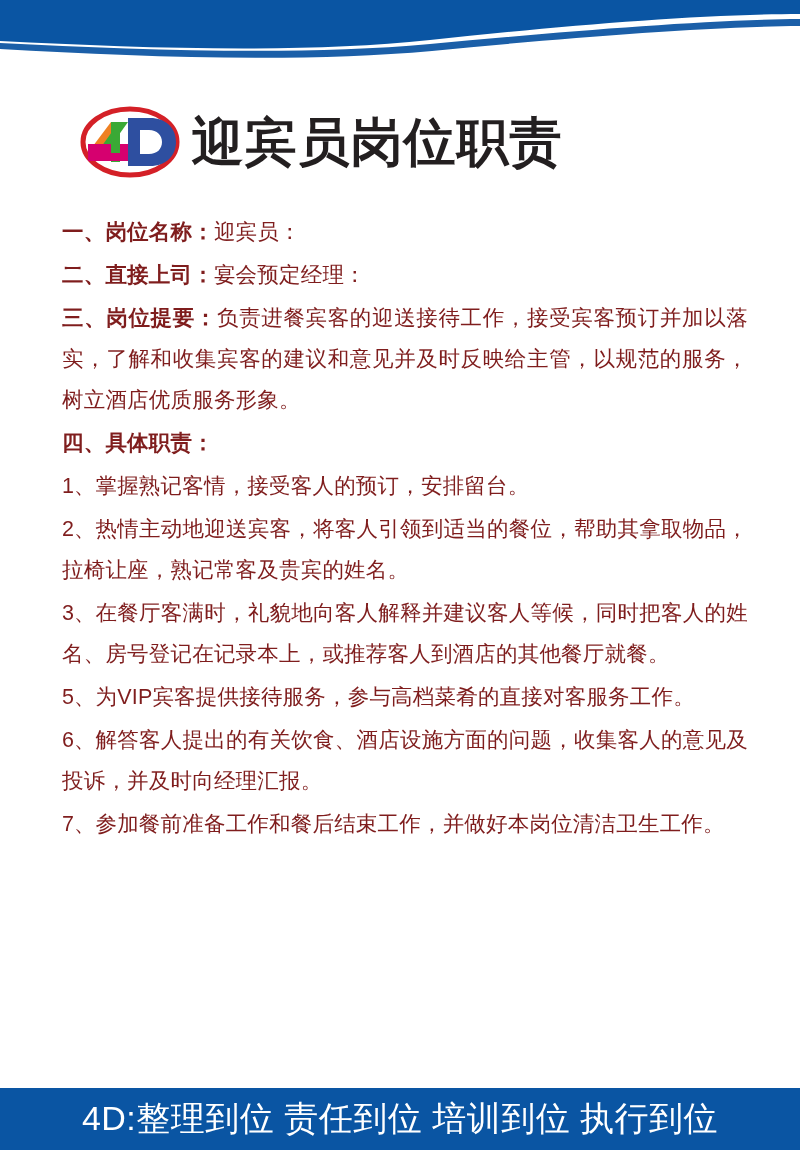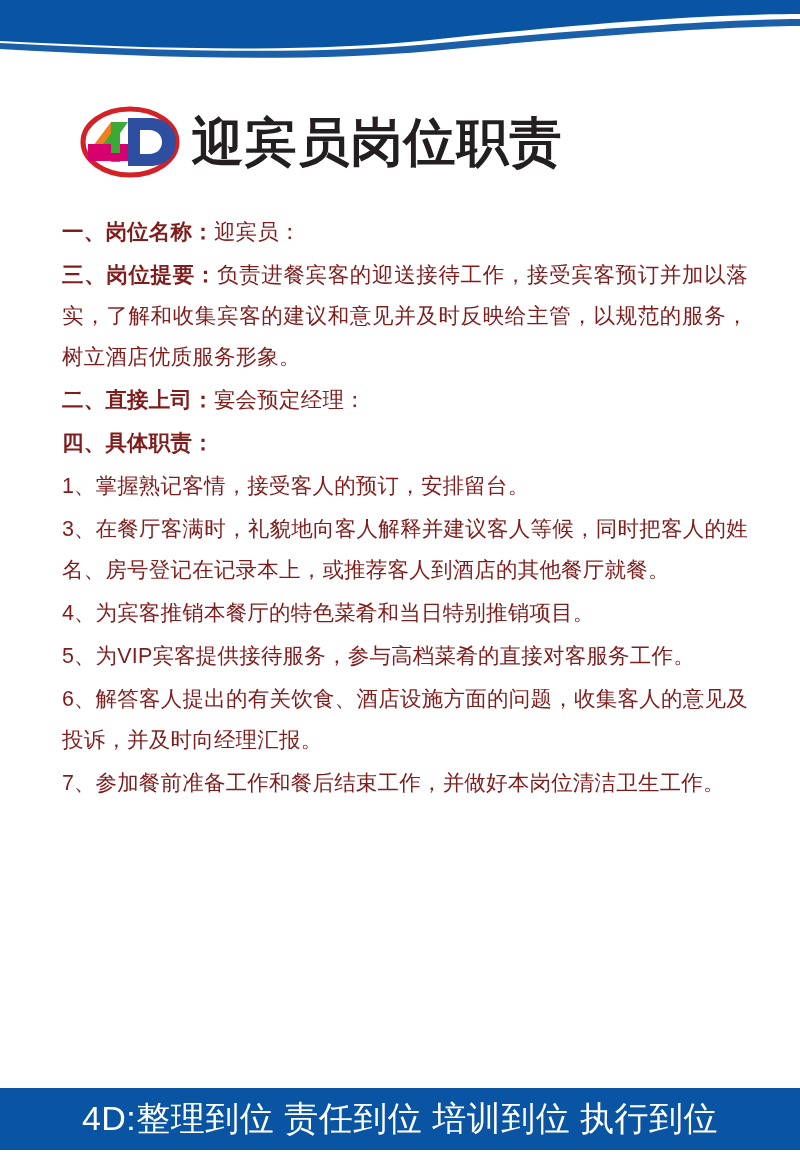--- a/index.html
+++ b/index.html
@@ -146,43 +146,43 @@
   <div class="doc-title">迎宾员岗位职责</div>
 </div>
 
 <div class="body-content">
 
   <p class="para section-head">
     <span class="lead">一、岗位名称：</span><span>迎宾员：</span>
   </p>
 
   <p class="para section-head">
+    <span class="lead">二、直接上司：</span><span>宴会预定经理：</span>
+  </p>
+
+  <p class="para section-head">
     <span class="lead">三、岗位提要：</span><span>负责进餐宾客的迎送接待工作，接受宾客预订并加以落实，了解和收集宾客的建议和意见并及时反映给主管，以规范的服务，树立酒店优质服务形象。</span>
   </p>
 
   <p class="para section-head">
-    <span class="lead">二、直接上司：</span><span>宴会预定经理：</span>
-  </p>
-
-  <p class="para section-head">
     <span class="lead">四、具体职责：</span>
   </p>
 
   <p class="para item">
     <span class="num">1、</span><span>掌握熟记客情，接受客人的预订，安排留台。</span>
   </p>
 
+  <p class="para item">
+    <span class="num">2、</span><span>热情主动地迎送宾客，将客人引领到适当的餐位，帮助其拿取物品，拉椅让座，熟记常客及贵宾的姓名。</span>
+  </p>
 
   <p class="para item">
     <span class="num">3、</span><span>在餐厅客满时，礼貌地向客人解释并建议客人等候，同时把客人的姓名、房号登记在记录本上，或推荐客人到酒店的其他餐厅就餐。</span>
   </p>
 
-  <p class="para item">
-    <span class="num">4、</span><span>为宾客推销本餐厅的特色菜肴和当日特别推销项目。</span>
-  </p>
 
   <p class="para item">
     <span class="num">5、</span><span>为VIP宾客提供接待服务，参与高档菜肴的直接对客服务工作。</span>
   </p>
 
   <p class="para item">
     <span class="num">6、</span><span>解答客人提出的有关饮食、酒店设施方面的问题，收集客人的意见及投诉，并及时向经理汇报。</span>
   </p>
 
   <p class="para item">

